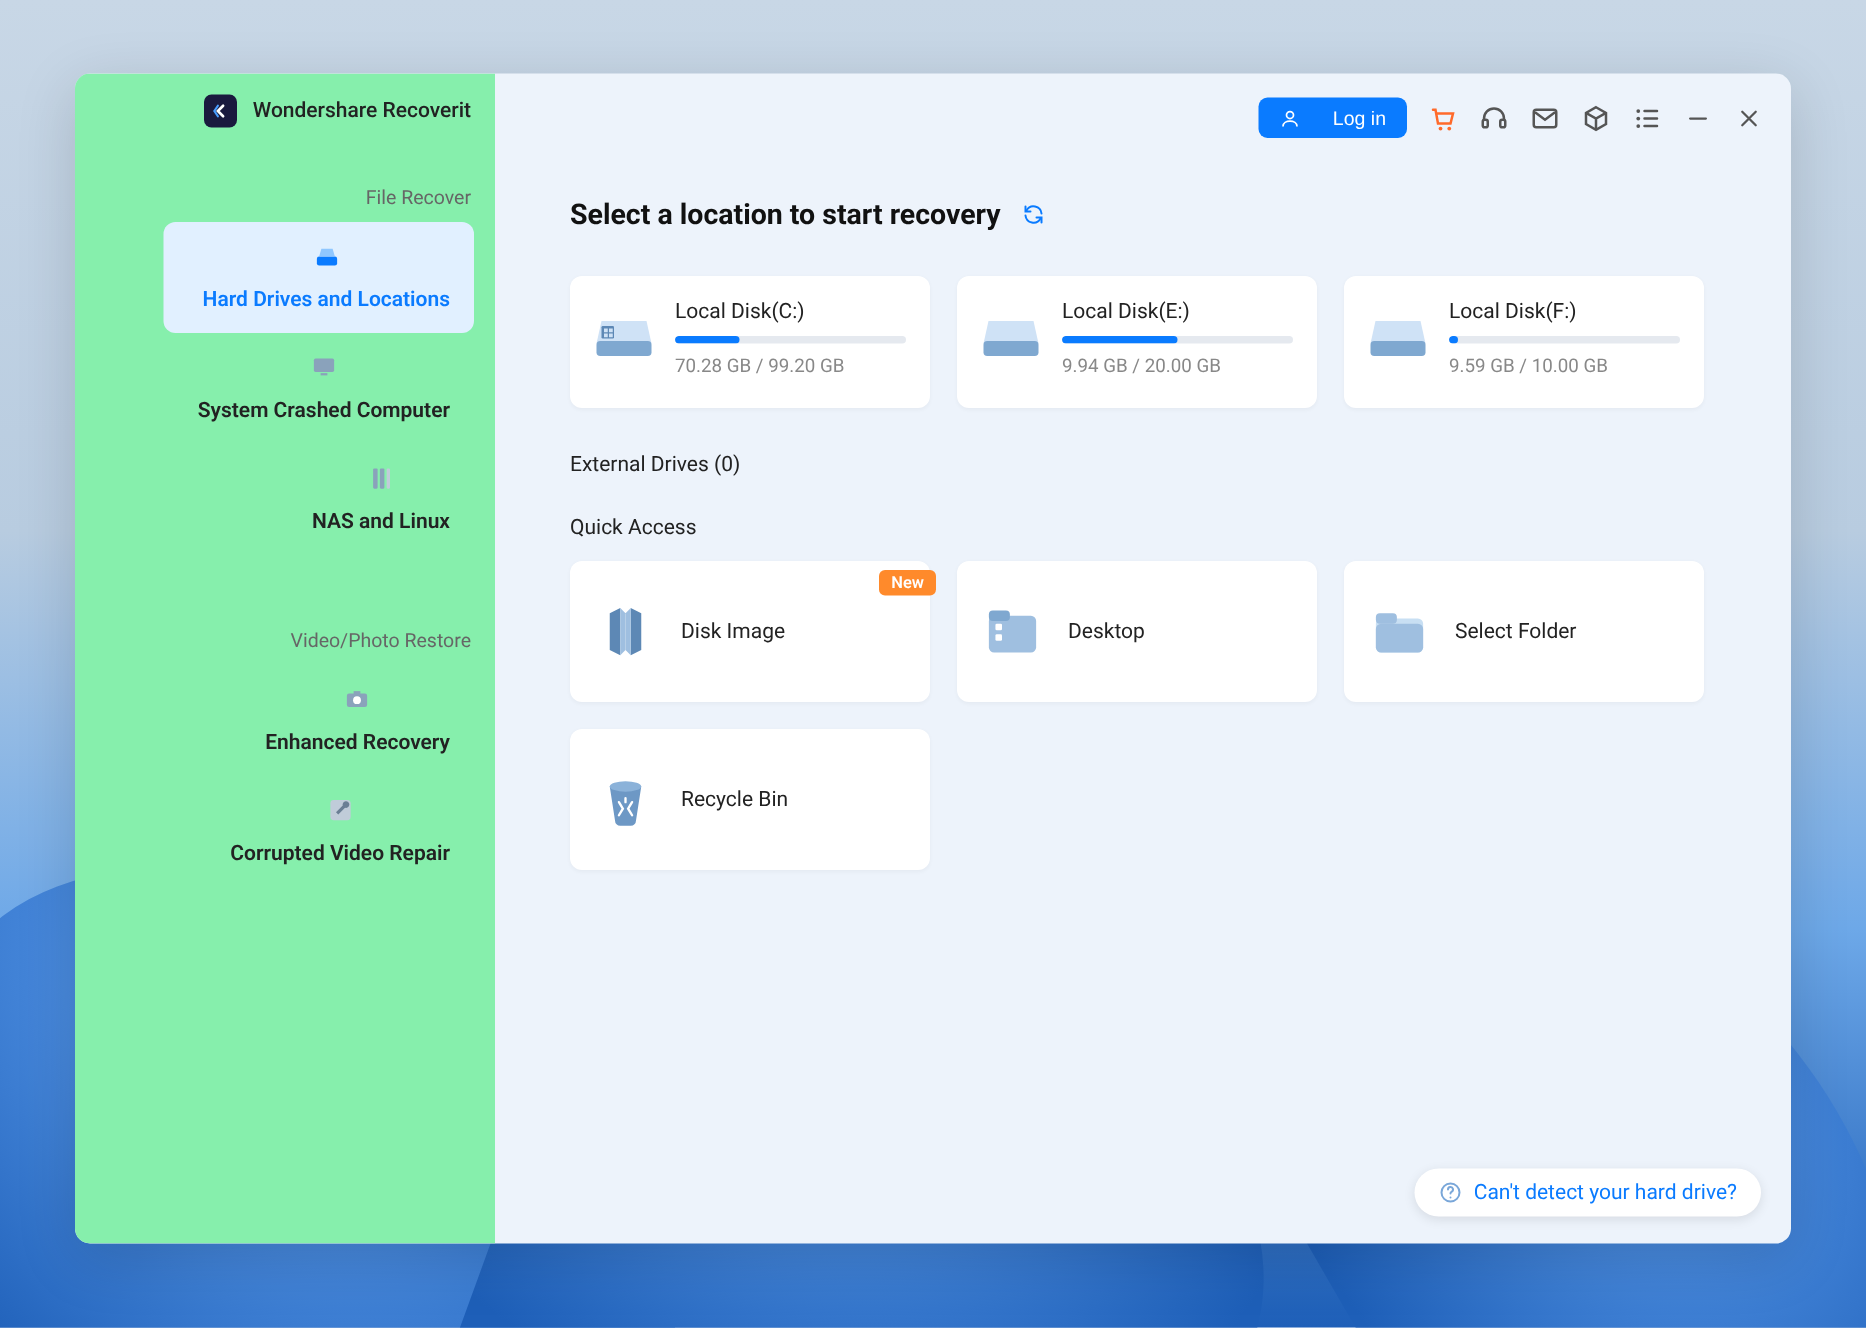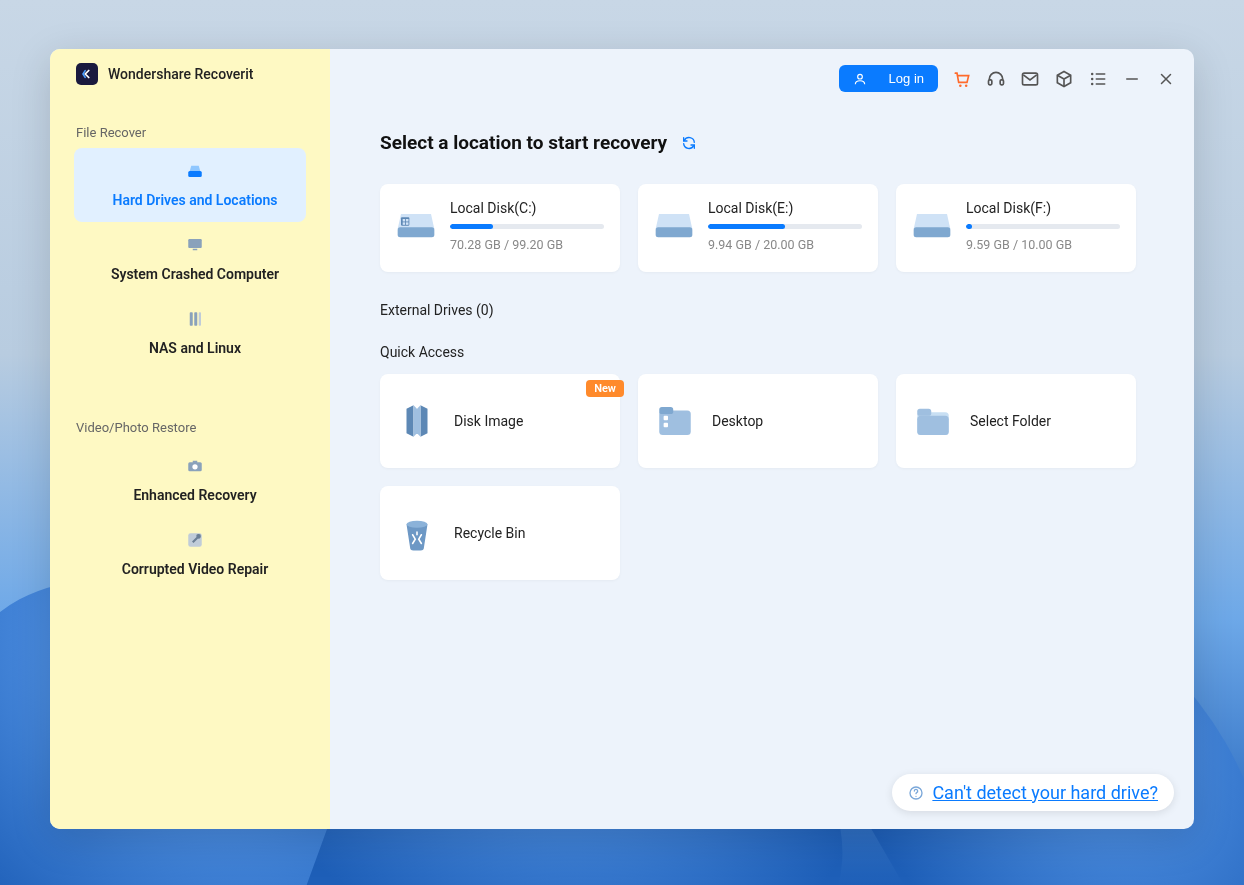--- a/index.html
+++ b/index.html
@@ -31,24 +31,25 @@
     height: 780px;
     background: #edf3fb;
     border-radius: 10px;
     box-shadow: 0 10px 40px rgba(0,0,0,.15);
     display: flex;
     overflow: hidden;
     z-index: 10;
   }
   .sidebar {
     width: 280px;
-    background: #fef9c3;
-    padding: 14px 10px;
+    background: #86efac;
+    padding: 14px 0;
     display: flex;
     flex-direction: column;
+    align-items: flex-end;
   }
   .logo-row {
     display: flex;
     align-items: center;
     gap: 10px;
     padding: 0 16px 30px 16px;
   }
   .logo-mark {
     width: 22px;
     height: 22px;
@@ -230,22 +231,21 @@
     border-radius: 20px;
     padding: 8px 16px;
     display: flex;
     align-items: center;
     gap: 8px;
     box-shadow: 0 2px 8px rgba(0,0,0,.1);
     cursor: pointer;
   }
   .help-pill a {
     color: #0a7bff;
-    font-size: 18px;
-    text-decoration: underline;
+    font-size: 14px;
   }
   .help-q {
     width: 16px;
     height: 16px;
     color: #7aa7d9;
   }
 </style>
 </head>
 <body>
 

